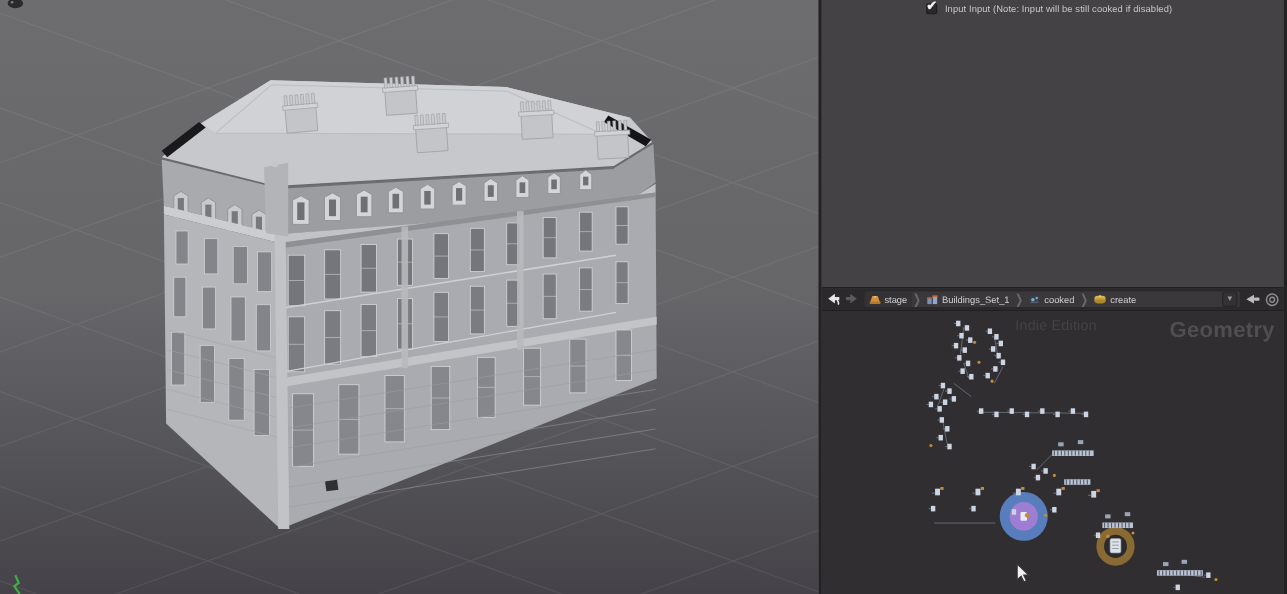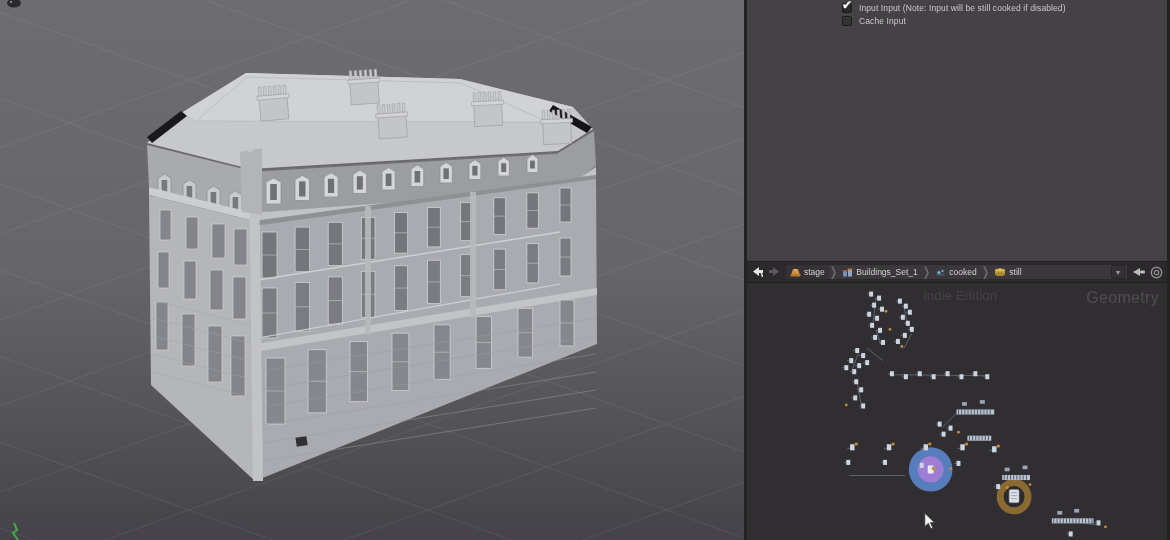--- a/index.html
+++ b/index.html
@@ -29,21 +29,21 @@
   .crumb { display:flex; align-items:center; gap:3px; padding:0 4px; height:100%; }
   .crumb.first { background:#343234; border-radius:2px 0 0 2px; }
   .crumb-label { font-size:8.5px; color:#d3d1d3; white-space:nowrap; }
   .crumb-sep { color:#6a686a; font-size:9px; padding:0 1px; transform:scaleY(1.4); }
   .ddbtn { width:14px; height:14px; background:#333133; border:1px solid #262426; border-radius:2px; margin:0 2px 0 auto; display:flex; align-items:center; justify-content:center; color:#9a989a; font-size:7px; flex:0 0 auto; }
   .bar-icon { width:15px; height:15px; margin-left:3px; display:flex; align-items:center; justify-content:center; flex:0 0 auto; }
 
   
   .network { position:relative; flex:1 1 auto; background:#302e30; overflow:hidden; }
   .wm-left { position:absolute; left:176px; top:5px; font-size:13px; font-weight:400; color:#444244; letter-spacing:.2px; }
-  .wm-right { position:absolute; right:8px; top:6px; font-size:16px; font-weight:normal; color:#504e50; letter-spacing:.3px; }
+  .wm-right { position:absolute; right:8px; top:6px; font-size:20px; font-weight:bold; color:#504e50; letter-spacing:.3px; }
   .network svg.nodes { position:absolute; inset:0; width:100%; height:100%; }
 </style>
 </head>
 <body>
 
 <div class="app">
 
   <div class="viewport">
     <svg width="744" height="540" viewBox="0 0 744 540">
       <defs>
@@ -279,24 +279,20 @@
 
   <div class="rightcol">
 
     <div class="param-pane">
       <div class="param-row">
         <span class="cbx on">
             <span class="tick">✔</span>
           </span>
         <span class="param-label">Input Input (Note: Input will be still cooked if disabled)</span>
       </div>
-      <div class="param-row">
-        <span class="cbx off"></span>
-        <span class="param-label">Cache Input</span>
-      </div>
     </div>
 
     <div class="netbar">
       <span class="navbtn">
         <svg width="13" height="11" viewBox="0 0 13 11">
           <path d="M7,0 L1,4.5 L7,9 L7,6 L11,6 L11,3 L7,3 Z" fill="#e6e6e6"></path>
             <path d="M9,6 q2,2 1,4" stroke="#e6e6e6" stroke-width="1.4" fill="none"></path>
         </svg>
       </span>
       <span class="navbtn">
@@ -335,21 +331,21 @@
           <span class="crumb-label">cooked</span>
         </span>
         <span class="crumb-sep">❯</span>
         <span class="crumb">
           <svg width="12" height="9" viewBox="0 0 12 9">
             <ellipse cx="6" cy="2.6" rx="5" ry="2" fill="#d9b44a"></ellipse>
               <rect x="1" y="2.6" width="10" height="3.4" fill="#c9a53a"></rect>
               <ellipse cx="6" cy="6" rx="5" ry="2" fill="#a9882e"></ellipse>
               <circle cx="6" cy="1.4" r="0.9" fill="#e8d58c"></circle>
           </svg>
-          <span class="crumb-label">still</span>
+          <span class="crumb-label">create</span>
         </span>
         <span class="ddbtn">
             <span>▼</span>
           </span>
       </div>
 
       <span class="bar-icon">
         <svg width="14" height="12" viewBox="0 0 14 12">
           <polygon points="1,6 8,2 8,10" fill="#bdbdbd"></polygon>
             <rect x="8" y="4.5" width="5" height="3" rx="1" fill="#bdbdbd"></rect>

